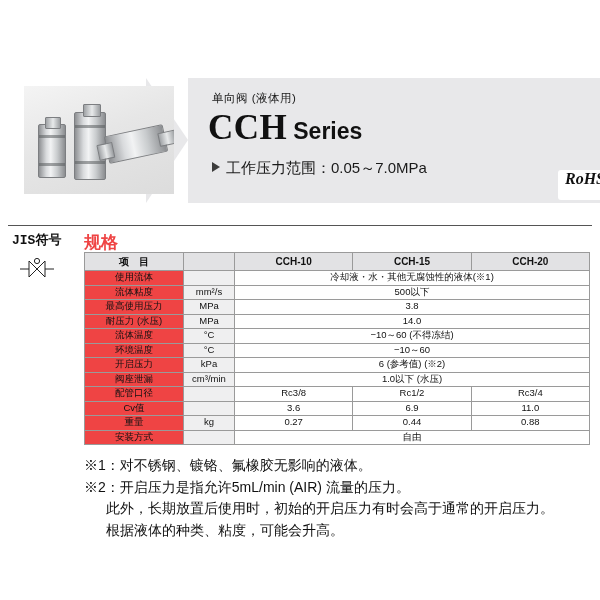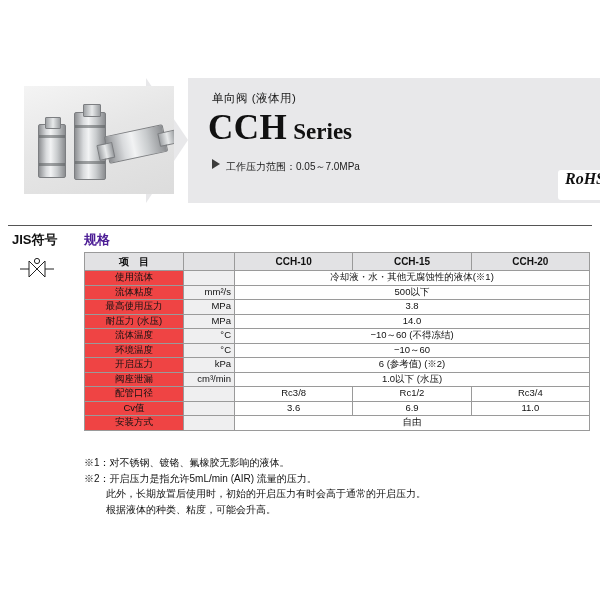--- a/index.html
+++ b/index.html
@@ -90,27 +90,27 @@
     font-weight: bold;
     letter-spacing: 0.5px;
     color: #111;
     font-family: "Liberation Serif", serif;
   }
   .hdr-title .series {
     font-size: 23px;
     font-weight: bold;
     letter-spacing: 0;
     margin-left: 6px;
-    font-family: Liberation Serif, serif;
+    font-family: Liberation Sans, sans-serif;
   }
   .hdr-bullet {
     position: absolute;
     left: 196px;
     top: 81px;
-    font-size: 10px;
+    font-size: 15px;
     color: #1a1a1a;
   }
   .hdr-bullet .tri {
     display: inline-block;
     width: 0; height: 0;
     border-left: 8px solid #3c3c3c;
     border-top: 5px solid transparent;
     border-bottom: 5px solid transparent;
     margin-right: 6px;
     vertical-align: 1px;
@@ -144,28 +144,29 @@
     height: 1px;
     background: #555;
   }
   .jis-label {
     position: absolute;
     left: 12px;
     top: 231px;
     font-size: 13px;
     font-weight: bold;
     color: #111;
+    font-family: Liberation Mono, monospace;
   }
   .spec-label {
     position: absolute;
     left: 84px;
     top: 231px;
-    font-size: 13px;
-    font-weight: bold;
-    color: #4c1d95;
+    font-size: 17px;
+    font-weight: bold;
+    color: #ef4444;
   }
   .jis-symbol {
     position: absolute;
     left: 18px;
     top: 252px;
     width: 38px;
     height: 34px;
   }
   .jis-symbol svg { display: block; }
 
@@ -188,30 +189,30 @@
     line-height: 1.15;
   }
   .spec-table .hdr {
     background: #e2e2e4;
     text-align: center;
     font-weight: bold;
     font-size: 10px;
     height: 17px;
   }
   .c-item { width: 92px; text-align: center; background: #ef4444; }
-  .c-unit { width: 44px; text-align: right; background: #efeff0; }
+  .c-unit { width: 44px; text-align: center; background: #efeff0; }
   .c-val  { text-align: center; }
 
   
   .notes {
     position: absolute;
     left: 84px;
     top: 455px;
     width: 500px;
-    font-size: 10px;
+    font-size: 14px;
     line-height: 1.55;
     color: #111;
   }
   .notes div { white-space: nowrap; }
   .notes .indent { padding-left: 22px; }
 </style>
 </head>
 <body>
 
 <div class="header">
@@ -323,20 +324,27 @@
       <td class="c-val">Rc3/4</td>
     </tr>
     <tr>
       <td class="c-item">Cv值</td>
       <td class="c-unit"></td>
       <td class="c-val">3.6</td>
       <td class="c-val">6.9</td>
       <td class="c-val">11.0</td>
     </tr>
     <tr>
+      <td class="c-item">重量</td>
+      <td class="c-unit">kg</td>
+      <td class="c-val">0.27</td>
+      <td class="c-val">0.44</td>
+      <td class="c-val">0.88</td>
+    </tr>
+    <tr>
       <td class="c-item">安装方式</td>
       <td class="c-unit"></td>
       <td class="c-val" colspan="3">自由</td>
     </tr>
   </tbody>
 </table>
 
 <div class="notes">
   <div>※1：对不锈钢、镀铬、氟橡胶无影响的液体。</div>
   <div>※2：开启压力是指允许5mL/min (AIR) 流量的压力。</div>

